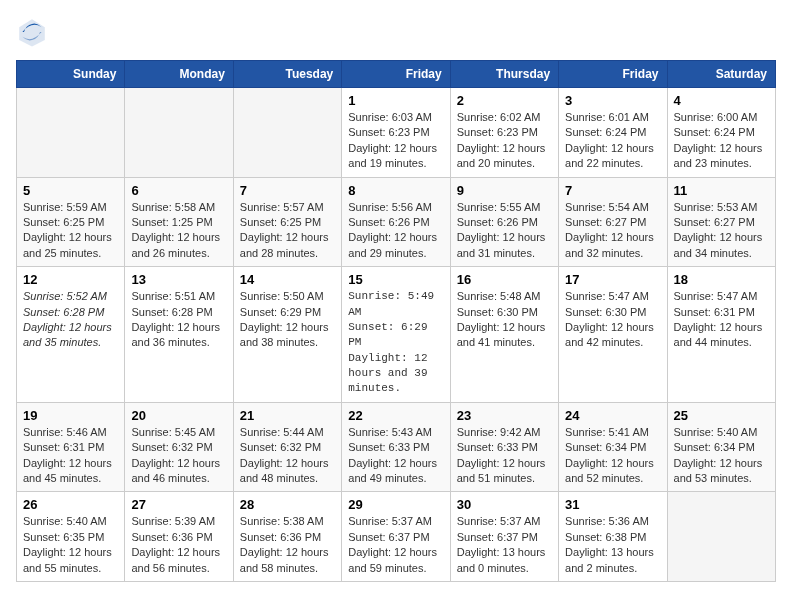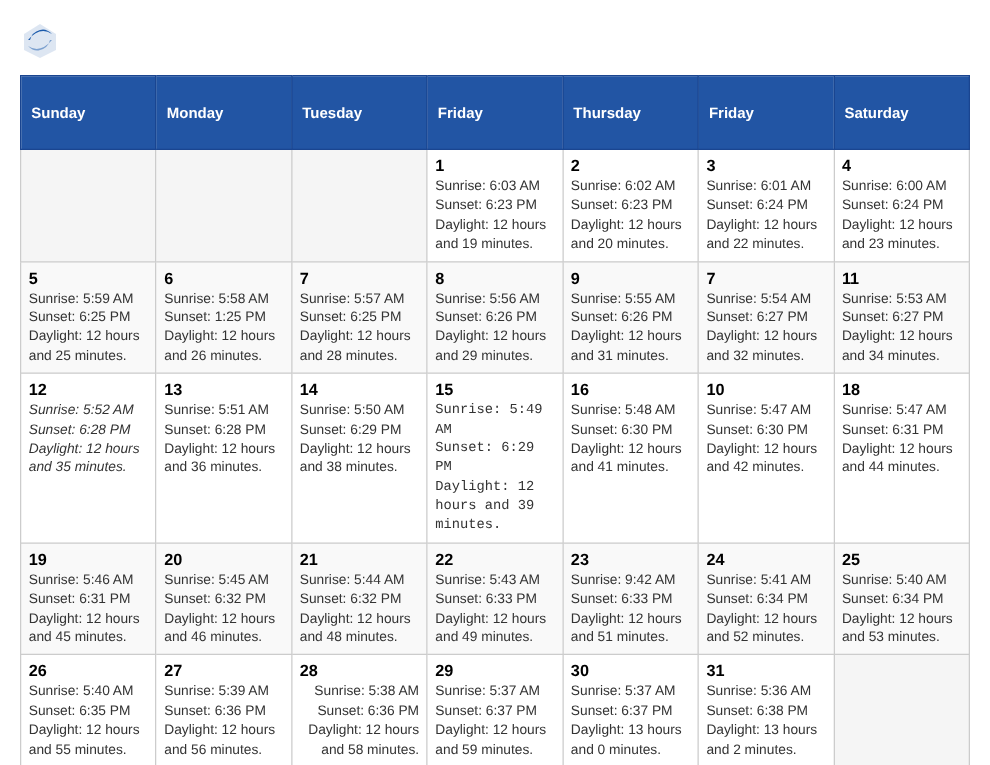--- a/index.html
+++ b/index.html
@@ -45,22 +45,22 @@
       color: #555;
     }
     table {
       width: 100%;
       border-collapse: collapse;
       font-size: 11px;
     }
     thead tr th {
       background-color: #2255a4;
       color: #fff;
-      text-align: left;
-      padding: 22px 8px;
+      text-align: right;
+      padding: 6px 8px;
       font-size: 12px;
       font-weight: bold;
       border: 1px solid #1a4590;
       margin-left: 18px;
     }
     tbody tr td {
       border: 1px solid #ccc;
       vertical-align: top;
       padding: 5px 6px;
       width: 108px;
@@ -217,21 +217,21 @@
 Sunset: 6:29 PM
 Daylight: 12 hours and 39 minutes.</div>
         </td>
         <td>
           <span class="day-number">16</span>
           <div class="day-info" style="white-space: pre-line;">Sunrise: 5:48 AM
 Sunset: 6:30 PM
 Daylight: 12 hours and 41 minutes.</div>
         </td>
         <td>
-          <span class="day-number">10</span>
+          <span class="day-number">17</span>
           <div class="day-info" style="white-space: pre-line;">Sunrise: 5:47 AM
 Sunset: 6:30 PM
 Daylight: 12 hours and 42 minutes.</div>
         </td>
         <td>
           <span class="day-number">18</span>
           <div class="day-info" style="white-space: pre-line;">Sunrise: 5:47 AM
 Sunset: 6:31 PM
 Daylight: 12 hours and 44 minutes.</div>
         </td>
@@ -288,21 +288,21 @@
 Daylight: 12 hours and 55 minutes.</div>
         </td>
         <td>
           <span class="day-number">27</span>
           <div class="day-info" style="white-space: pre-line;">Sunrise: 5:39 AM
 Sunset: 6:36 PM
 Daylight: 12 hours and 56 minutes.</div>
         </td>
         <td>
           <span class="day-number">28</span>
-          <div class="day-info" style="white-space: pre-line; text-align: right;">Sunrise: 5:38 AM
+          <div class="day-info" style="white-space: pre-line;">Sunrise: 5:38 AM
 Sunset: 6:36 PM
 Daylight: 12 hours and 58 minutes.</div>
         </td>
         <td>
           <span class="day-number">29</span>
           <div class="day-info" style="white-space: pre-line;">Sunrise: 5:37 AM
 Sunset: 6:37 PM
 Daylight: 12 hours and 59 minutes.</div>
         </td>
         <td>

